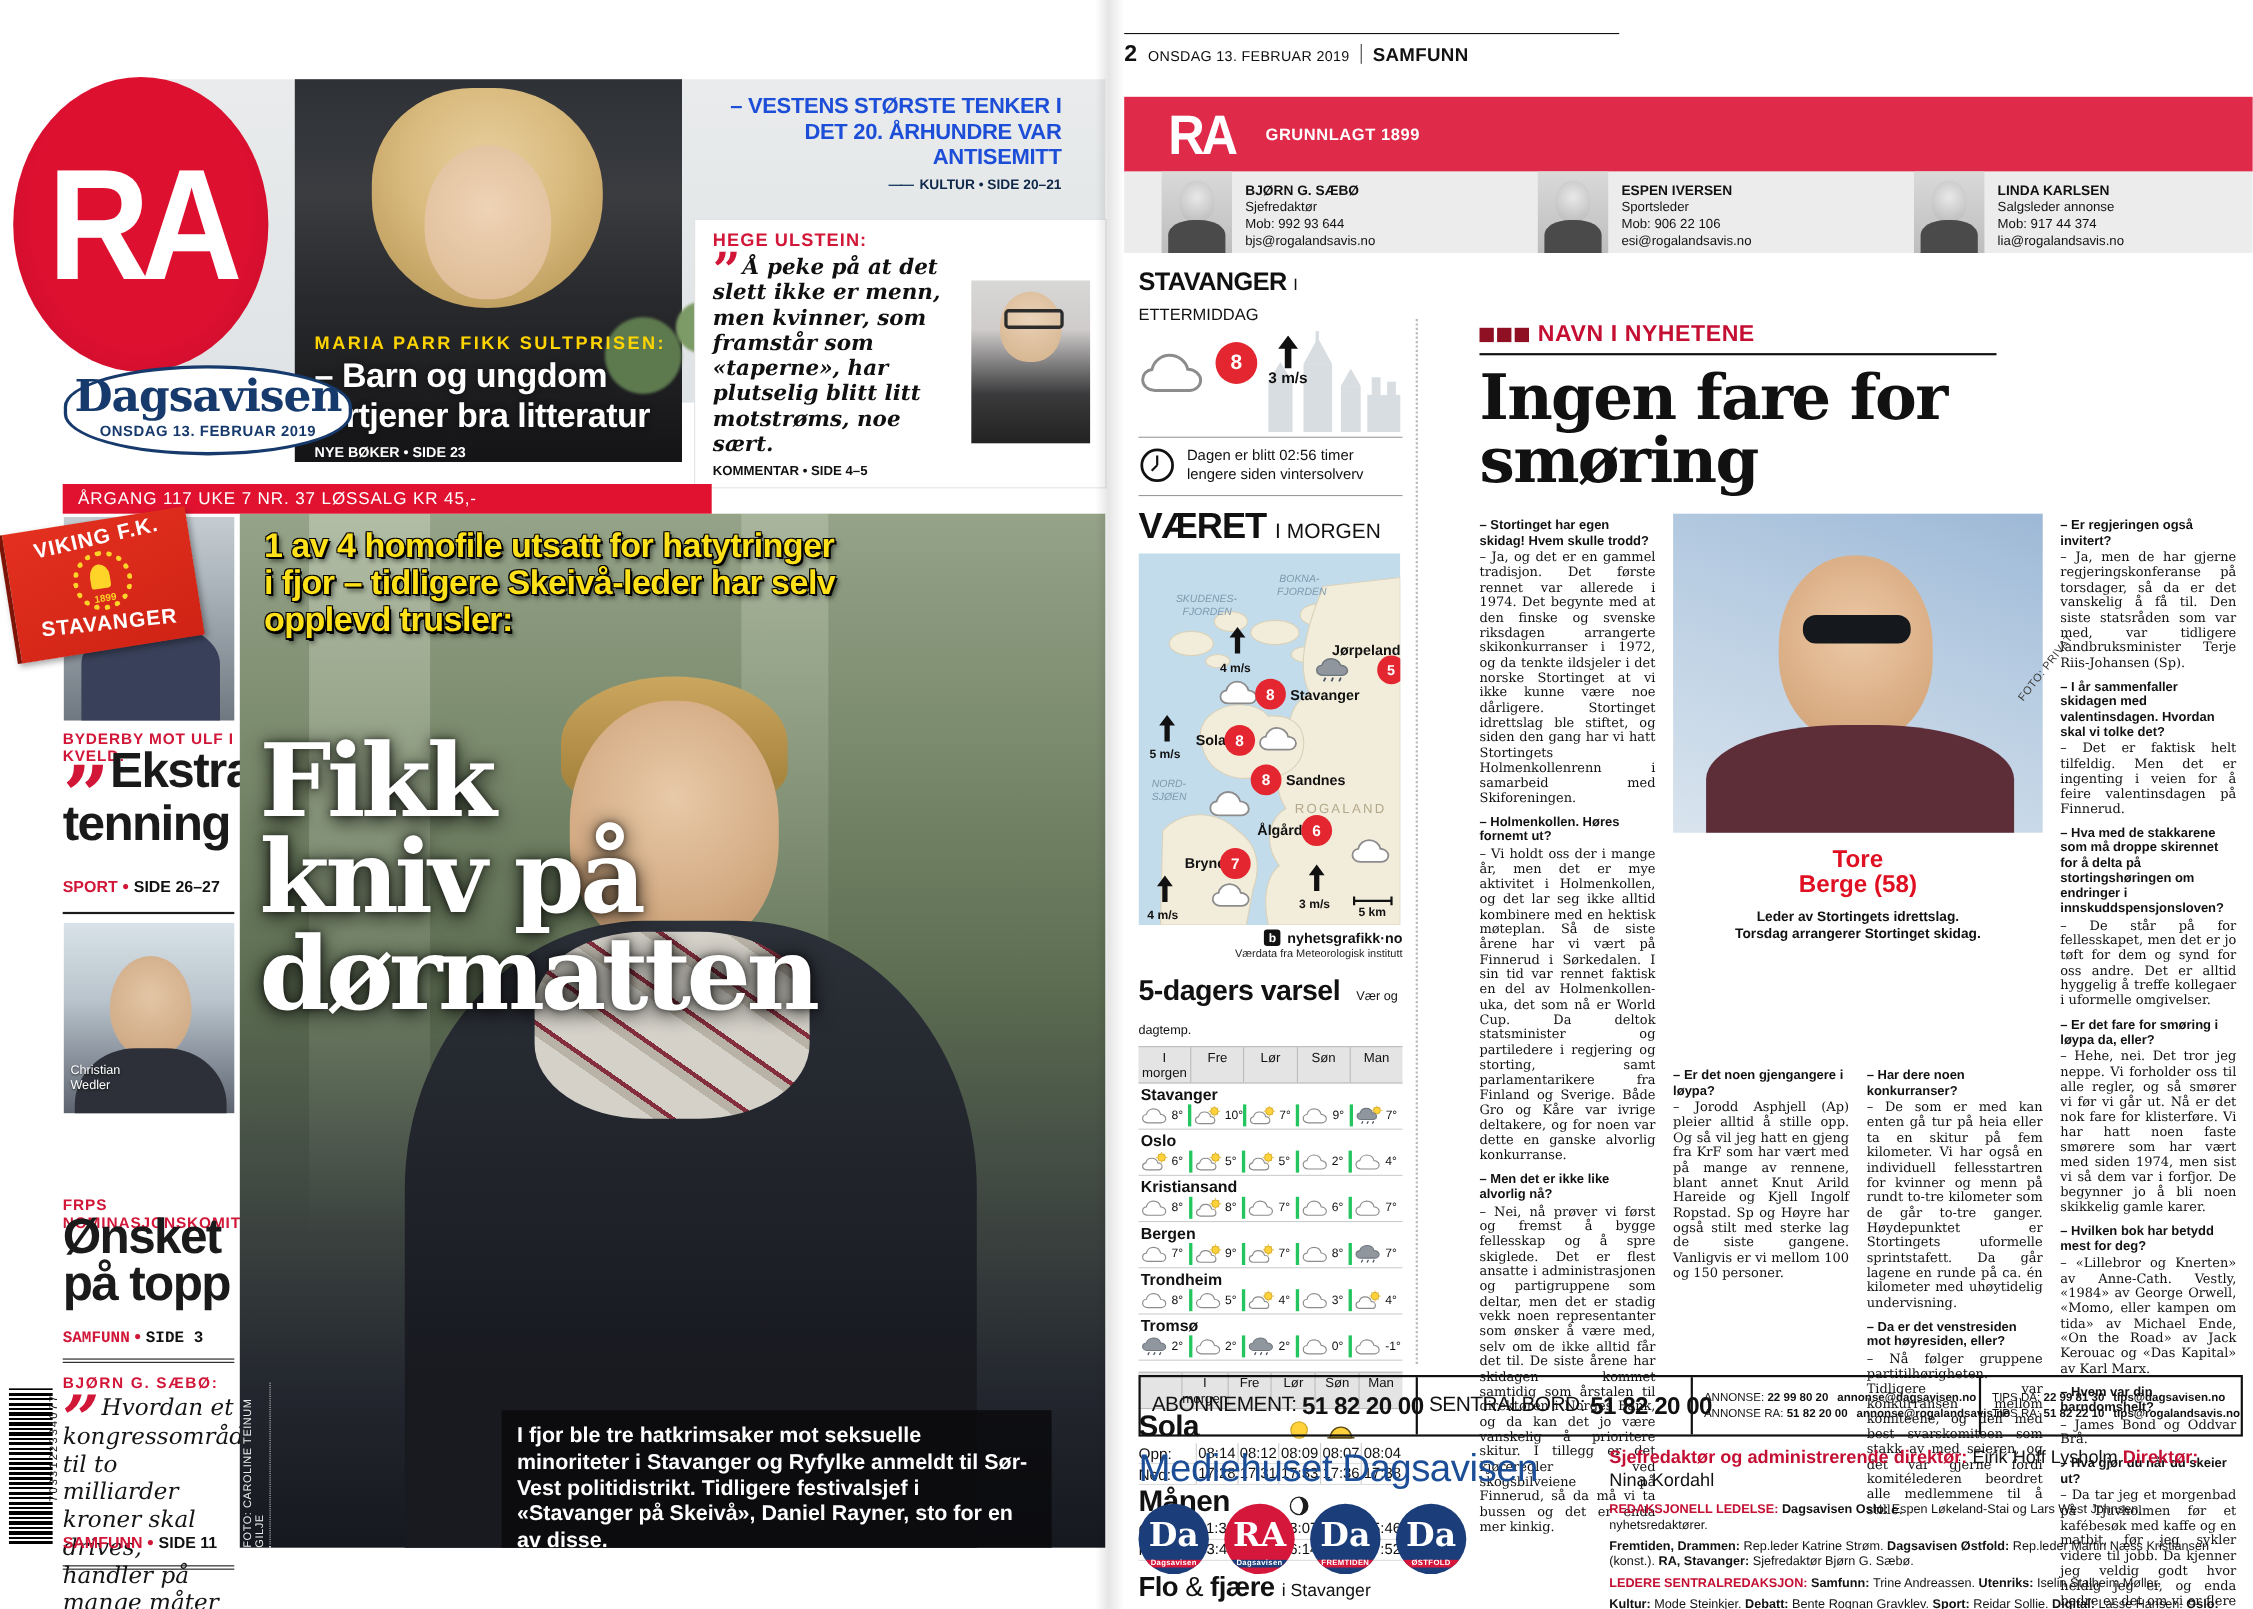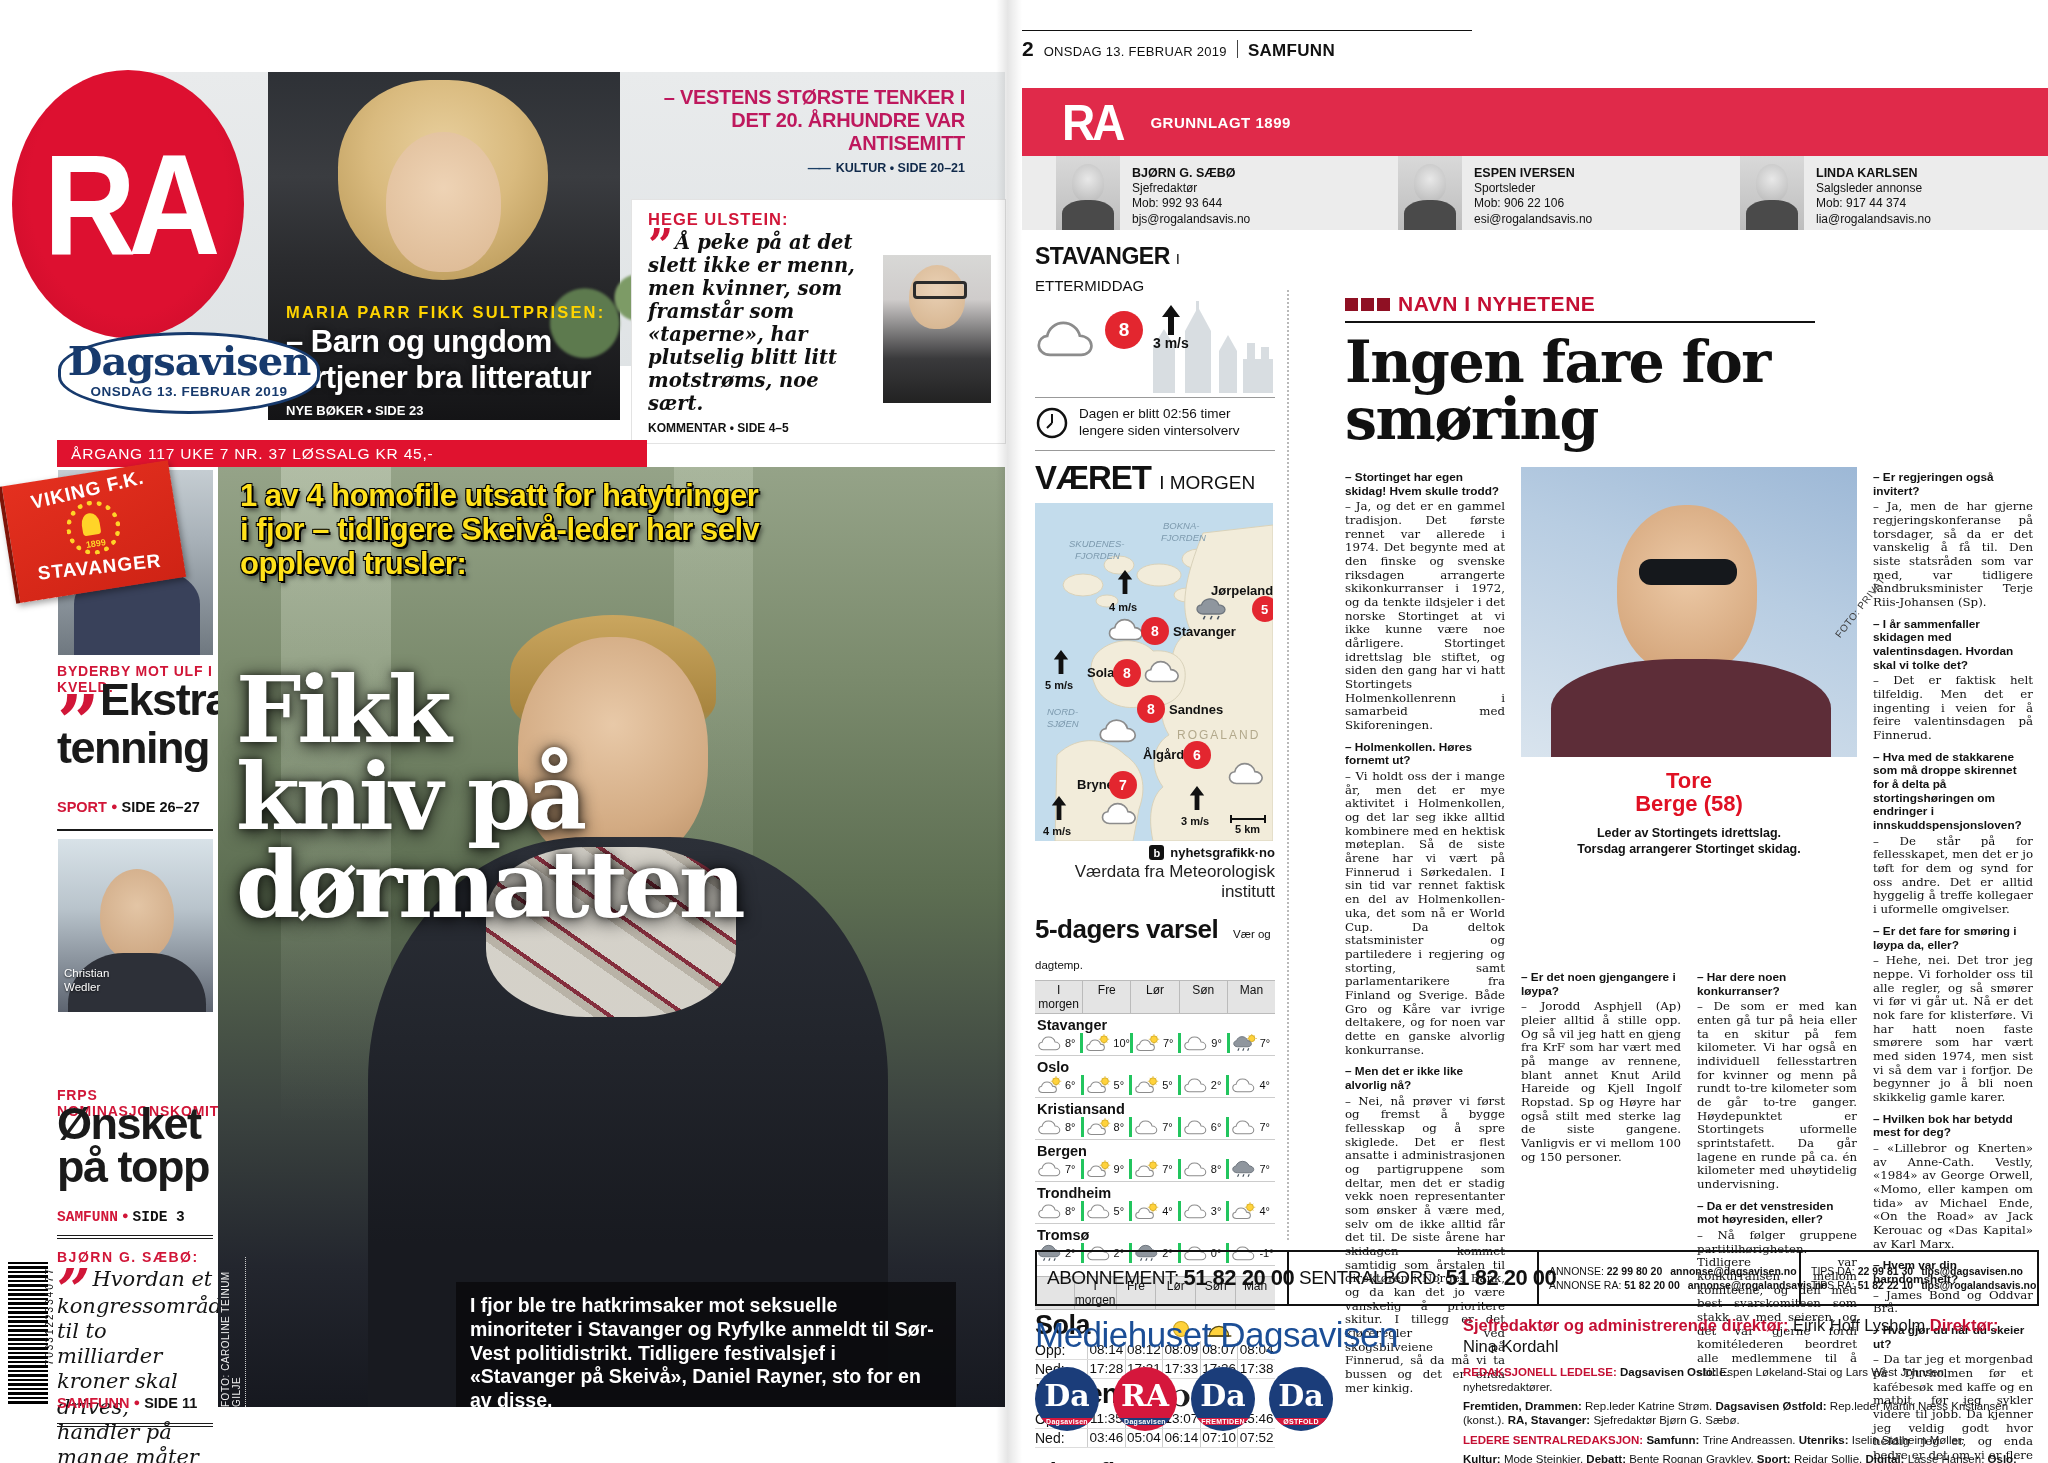--- a/index.html
+++ b/index.html
@@ -24,21 +24,21 @@
   .maria-photo .face{position:absolute;left:118px;top:60px;width:115px;height:140px;border-radius:50% 50% 46% 46%;background:radial-gradient(circle at 50% 40%,#eed3b5,#dcb892);}
   .flowers{left:545px;top:240px;width:265px;height:128px;z-index:3;background:
     radial-gradient(circle at 15% 65%,#5d7a4e 0 14%,rgba(0,0,0,0) 15%),
     radial-gradient(circle at 35% 45%,#7d9b66 0 12%,rgba(0,0,0,0) 13%),
     radial-gradient(circle at 52% 70%,#c2607d 0 13%,rgba(0,0,0,0) 14%),
     radial-gradient(circle at 70% 40%,#e5b9c6 0 12%,rgba(0,0,0,0) 13%),
     radial-gradient(circle at 86% 66%,#b03a55 0 14%,rgba(0,0,0,0) 15%),
     radial-gradient(circle at 58% 25%,#4e6b40 0 11%,rgba(0,0,0,0) 12%);
     filter:blur(1px);}
   .top-teaser{left:615px;top:86px;width:350px;text-align:right;z-index:5;}
-  .top-teaser .tt{color:#be185d;font-weight:bold;font-size:20px;line-height:1.15;letter-spacing:-.3px;}
+  .top-teaser .tt{color:#1d4ed8;font-weight:bold;font-size:20px;line-height:1.15;letter-spacing:-.3px;}
   .top-teaser .tk{margin-top:6px;font-size:12.5px;font-weight:bold;color:#10294a;}
   .top-teaser .tk:before{content:"——";color:#1c3f66;letter-spacing:-2px;margin-right:7px;}
   .hege-box{left:632px;top:200px;width:373px;height:243px;background:#fff;z-index:4;padding:10px 14px 0 16px;box-sizing:border-box;box-shadow:0 0 0 1px #e3e3e3;}
   .hege-label{color:#d11638;font-weight:bold;font-size:16.5px;letter-spacing:1px;}
   .hege-quote{font-family:"DejaVu Serif","Liberation Serif",serif;font-style:italic;font-weight:bold;font-size:19.5px;line-height:1.18;margin-top:2px;color:#101010;}
   .hege-quote .qm{color:#d11638;font-size:44px;line-height:.2;vertical-align:-12px;font-style:normal;margin-right:2px;}
   .hege-photo{float:right;width:108px;height:148px;margin:26px 0 0 10px;background:linear-gradient(180deg,#d8d8d6 0%,#cfcccb 30%,#3a3a3c 70%,#222 100%);position:relative;}
   .hege-photo:before{content:"";position:absolute;left:26px;top:10px;width:56px;height:64px;border-radius:50% 50% 45% 45%;background:radial-gradient(circle at 50% 38%,#e9d0b4,#d4b28c);}
   .hege-photo:after{content:"";position:absolute;left:30px;top:26px;width:48px;height:12px;border:3px solid #2c2c2c;border-radius:4px;background:rgba(255,255,255,.08);}
   .hege-kicker{font-size:12px;font-weight:bold;margin-top:6px;}
@@ -110,21 +110,21 @@
   .wx-wind b{font-size:14px;}
   .wx-clock{display:flex;gap:10px;align-items:center;padding:8px 0 10px 0;border-bottom:1px solid #999;}
   .wx-clock svg{width:34px;height:34px;flex:0 0 auto;}
   .wx-clock .txt{font-size:13.5px;line-height:1.25;}
   .wx-morgen{font-size:33px;font-weight:bold;letter-spacing:-1px;margin-top:8px;}
   .wx-morgen .lt{font-size:19px;font-weight:normal;letter-spacing:0;}
   .map{margin-top:6px;position:relative;}
   .map svg{display:block;}
   .map-credit{display:flex;align-items:center;gap:6px;justify-content:flex-end;font-size:13px;font-weight:bold;margin-top:4px;}
   .map-credit .bsq{width:15px;height:15px;background:#111;color:#fff;border-radius:3px;font-size:11px;font-weight:bold;display:flex;align-items:center;justify-content:center;}
-  .map-src{font-size:17px;text-align:right;margin-top:2px;color:#222;}
+  .map-src{font-size:10px;text-align:right;margin-top:2px;color:#222;}
   .fc-title{font-size:26px;font-weight:bold;letter-spacing:-.5px;margin-top:12px;}
   .fc-title .sub{font-size:11.5px;font-weight:normal;letter-spacing:0;margin-left:8px;}
   .fc-days{display:flex;background:#e4e4e4;border-top:1px solid #bbb;border-bottom:1px solid #bbb;margin-top:4px;}
   .fc-days div{flex:1;text-align:center;font-size:12px;padding:2px 0;border-left:1px solid #bbb;}
   .fc-days div:first-child{border-left:none;font-weight:normal;}
   .fc-city{font-weight:bold;font-size:14.5px;padding:3px 0 0 2px;}
   .fc-row{display:flex;border-bottom:1px solid #ccc;padding-bottom:2px;}
   .fc-cell{flex:1;display:flex;align-items:center;justify-content:flex-start;gap:2px;border-left:3px solid #22c55e;padding:1px 0 1px 2px;}
   .fc-cell:first-child{border-left:none;}
   .fc-cell svg{width:26px;height:18px;}

